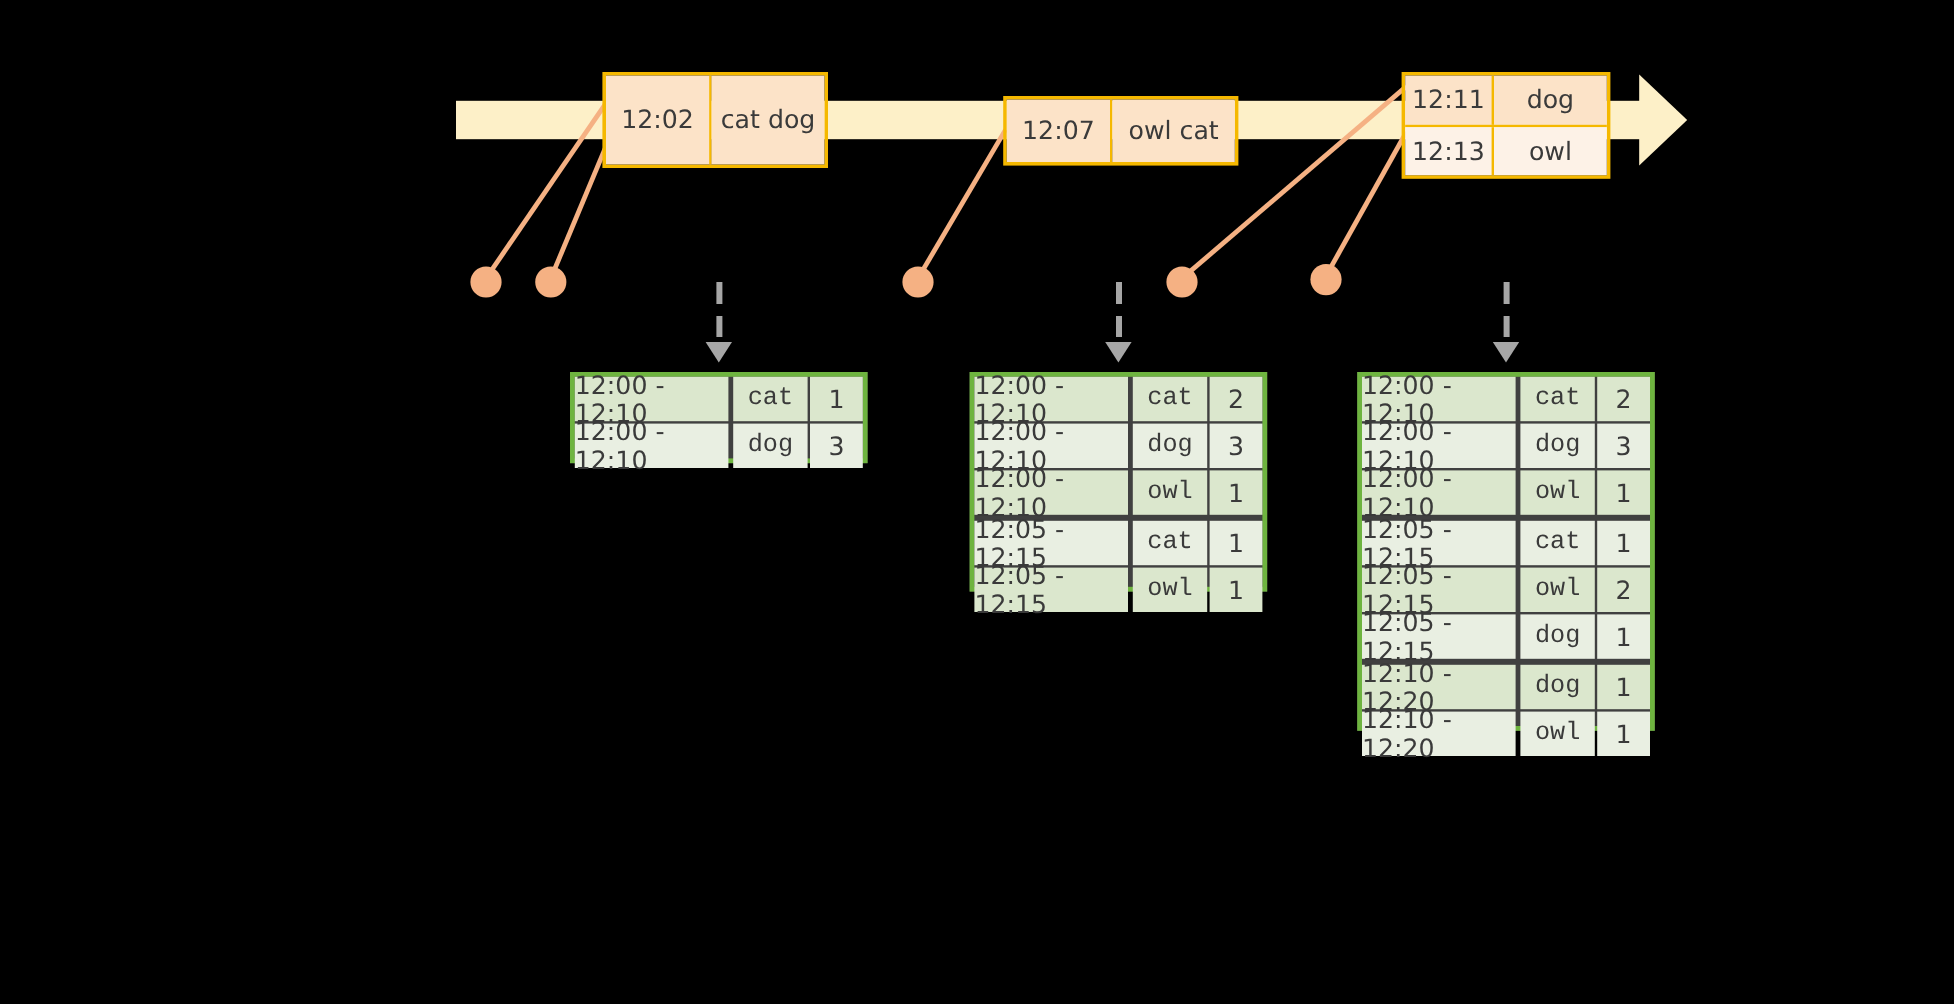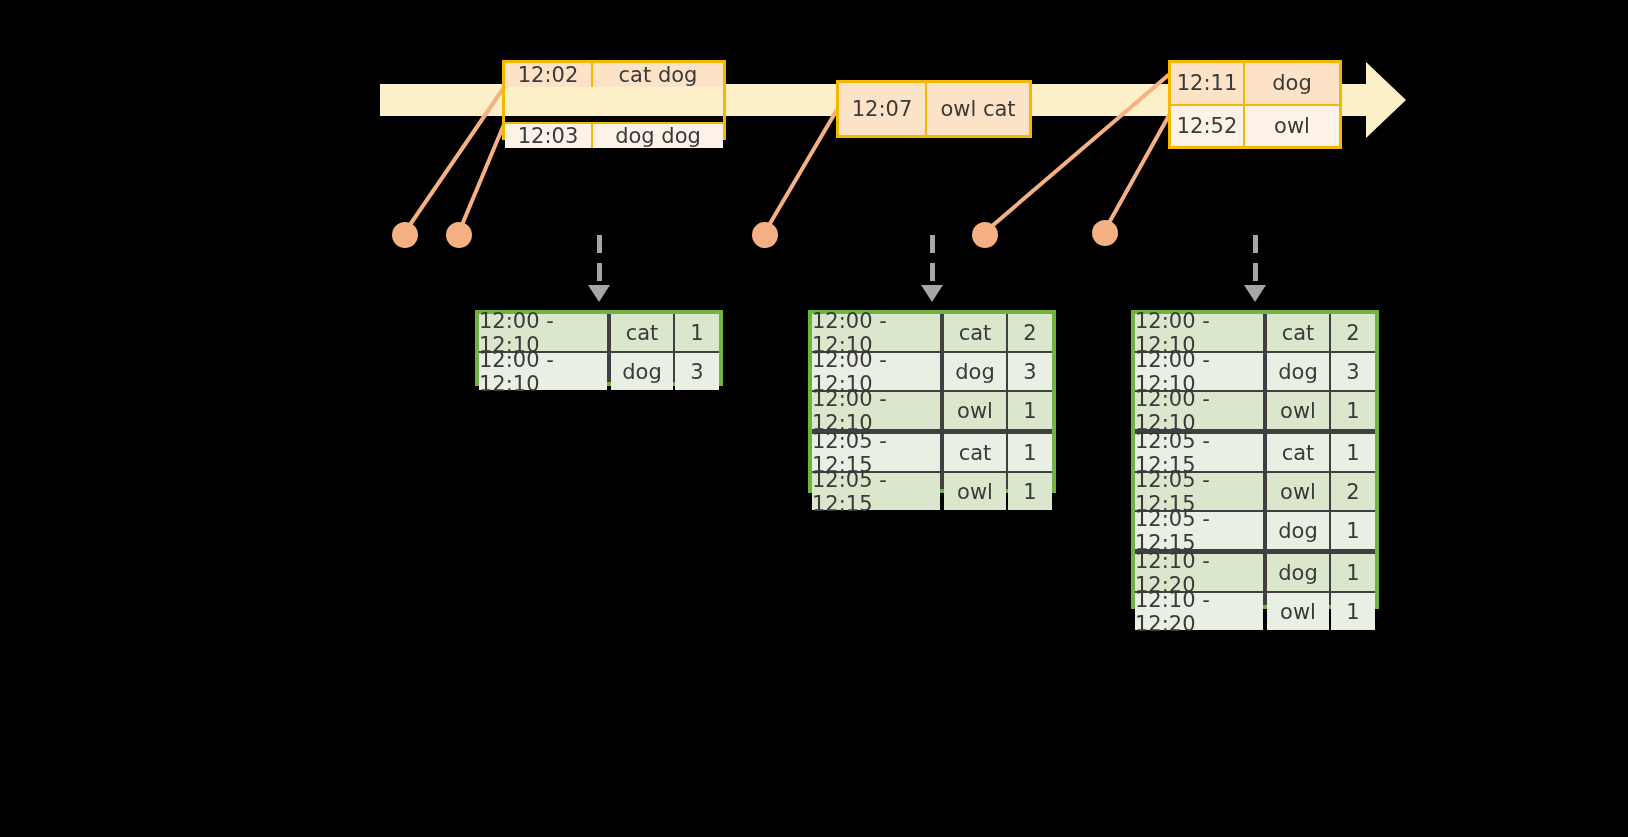--- a/index.html
+++ b/index.html
@@ -35,21 +35,21 @@
     display:flex;align-items:center;justify-content:center;
     font-size:21px;color:#3a3a3a;
   }
   .evt-val{
     flex:1;display:flex;align-items:center;justify-content:center;
     font-size:21px;color:#3a3a3a;
   }
   .shade-0 .evt-time,.shade-0 .evt-val{background:#fce3c8;}
   .shade-1 .evt-time,.shade-1 .evt-val{background:#fdf2e7;}
 
-  #evt-a{left:502px;top:60px;width:224px;height:80px;gap:35px;}
+  #evt-a{left:502px;top:60px;width:188px;height:80px;gap:35px;}
   #evt-b{left:836px;top:80px;width:196px;height:58px;}
   #evt-c{left:1168px;top:60px;width:174px;height:89px;}
   #evt-c .evt-time{width:72px;}
 
   
   .dot{
     position:absolute;width:26px;height:26px;border-radius:50%;
     background:#f5b183;
   }
   .conn{position:absolute;left:0;top:0;width:1628px;height:837px;
@@ -79,21 +79,21 @@
   .rrow{display:flex;height:37px;}
   .rrow + .rrow{margin-top:2px;}
   .rrow.sep{margin-top:5px;}
   .rcell{
     display:flex;align-items:center;justify-content:center;
     font-size:21px;color:#3a3a3a;
     background:#e9efe2;
   }
   .rrow.alt .rcell{background:#dbe7cd;}
   .c-range{width:0;flex:1 1 auto;}
-  .c-key{width:62px;margin-left:4px;}
+  .c-key{width:62px;margin-left:4px;font-family:Liberation Mono, monospace;}
   .c-cnt{width:44px;margin-left:2px;}
 
   #tbl-1{left:475px;top:310px;width:248px;height:76px;}
   #tbl-1 .c-key{width:62px;}
   #tbl-1 .c-cnt{width:44px;}
   #tbl-2{left:808px;top:310px;width:248px;height:183px;}
   #tbl-3{left:1131px;top:310px;width:248px;height:299px;}
 </style>
 </head>
 <body>
@@ -109,40 +109,36 @@
     <line x1="765" y1="232" x2="838" y2="108" stroke="#f5b183" stroke-width="4"></line>
     <line x1="985" y1="232" x2="1172" y2="72" stroke="#f5b183" stroke-width="4"></line>
     <line x1="1105" y1="230" x2="1172" y2="110" stroke="#f5b183" stroke-width="4"></line>
   </svg>
 
   <div class="evt" id="evt-a">
     <div class="evt-row shade-0">
       <div class="evt-time">12:02</div>
       <div class="evt-val">cat dog</div>
     </div>
-    <div class="evt-row shade-1">
-      <div class="evt-time">12:03</div>
-      <div class="evt-val">dog dog</div>
-    </div>
   </div>
 
   <div class="evt" id="evt-b">
     <div class="evt-row shade-0">
       <div class="evt-time">12:07</div>
       <div class="evt-val">owl cat</div>
     </div>
   </div>
 
   <div class="evt" id="evt-c">
     <div class="evt-row shade-0">
       <div class="evt-time">12:11</div>
       <div class="evt-val">dog</div>
     </div>
     <div class="evt-row shade-1">
-      <div class="evt-time">12:52</div>
+      <div class="evt-time">12:13</div>
       <div class="evt-val">owl</div>
     </div>
   </div>
 
   <div class="dot" style="left:392px;top:222px;"></div>
   <div class="dot" style="left:446px;top:222px;"></div>
   <div class="dot" style="left:752px;top:222px;"></div>
   <div class="dot" style="left:972px;top:222px;"></div>
   <div class="dot" style="left:1092px;top:220px;"></div>
 

